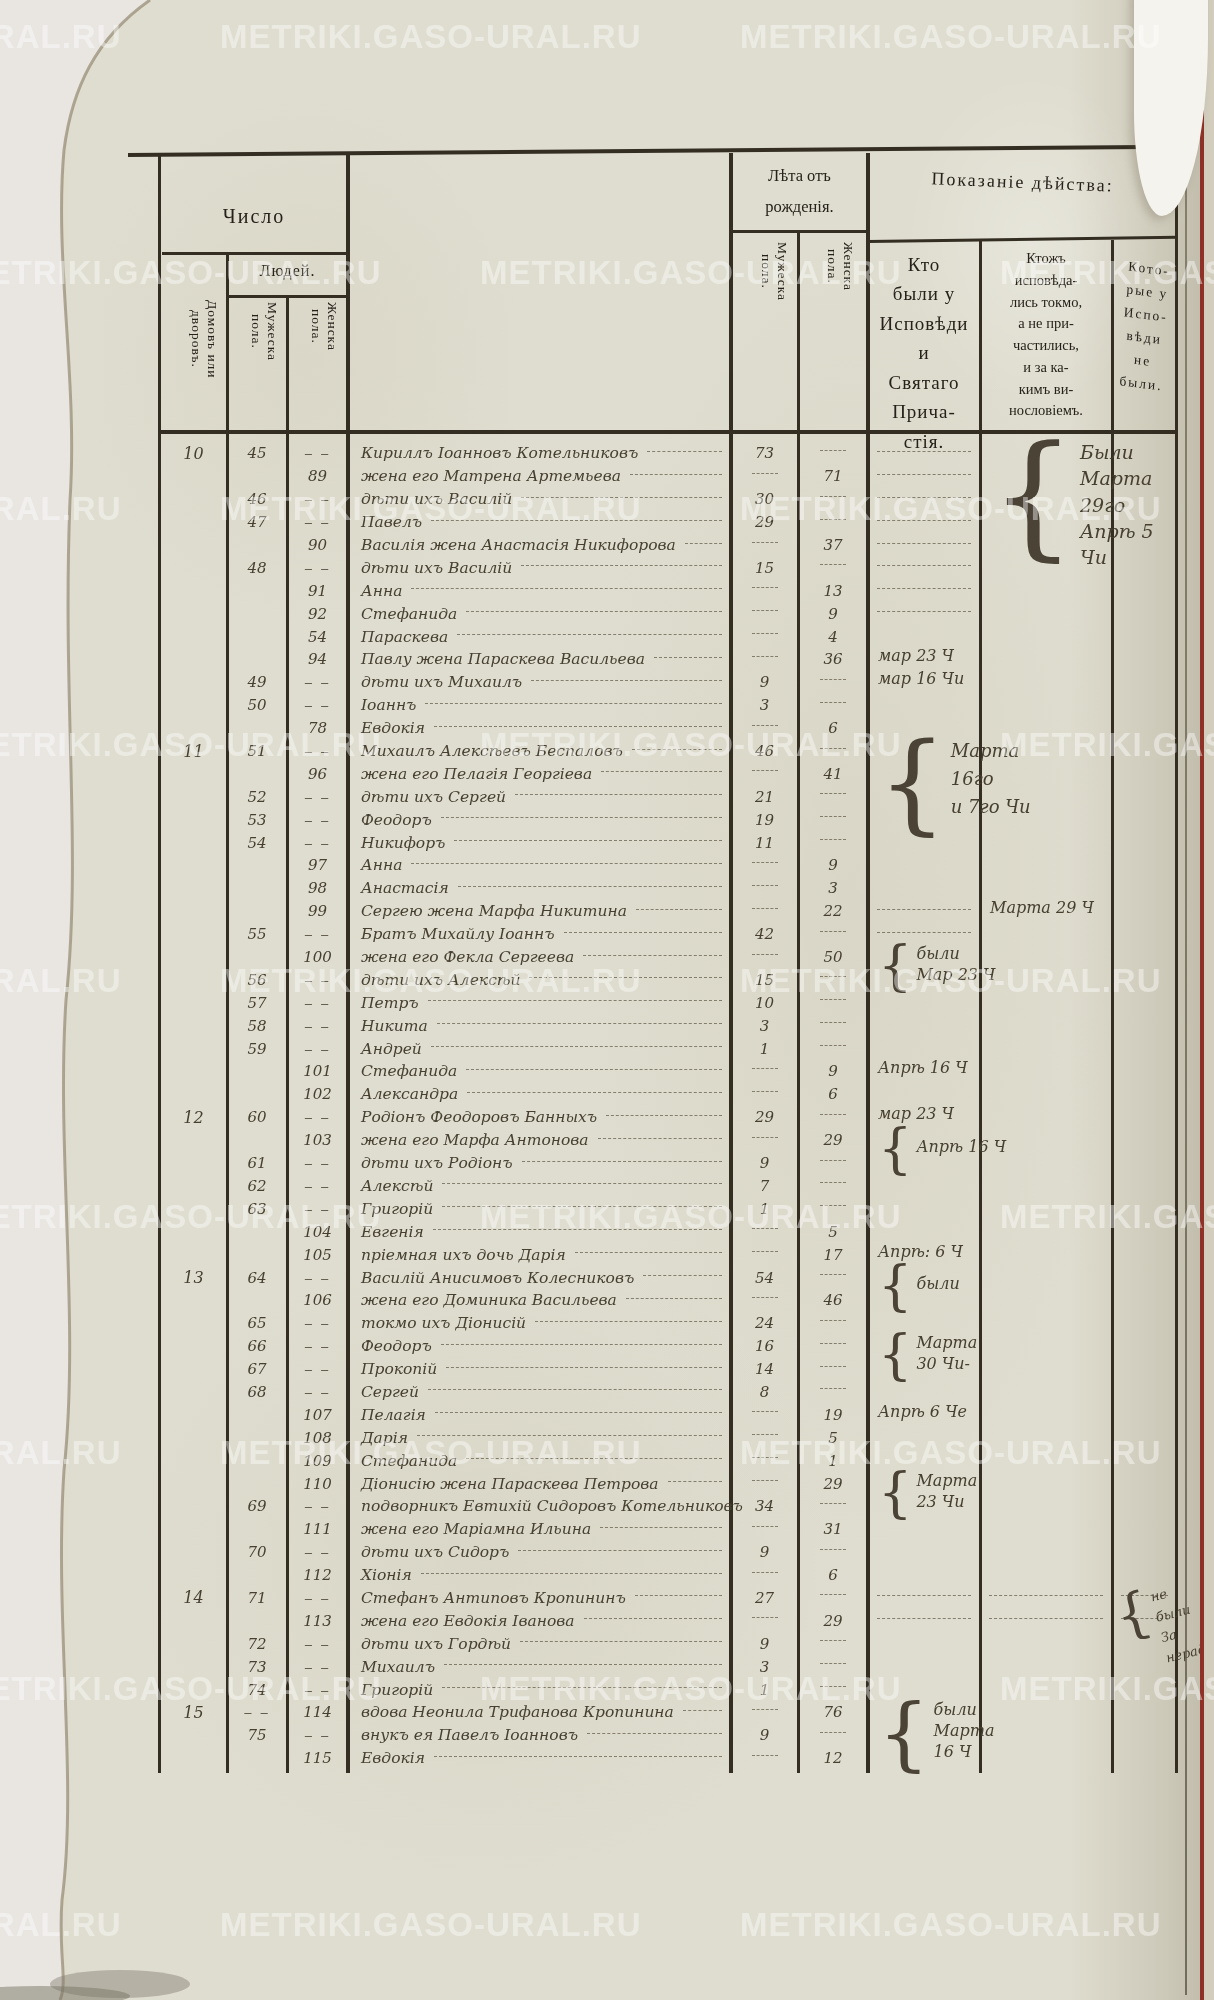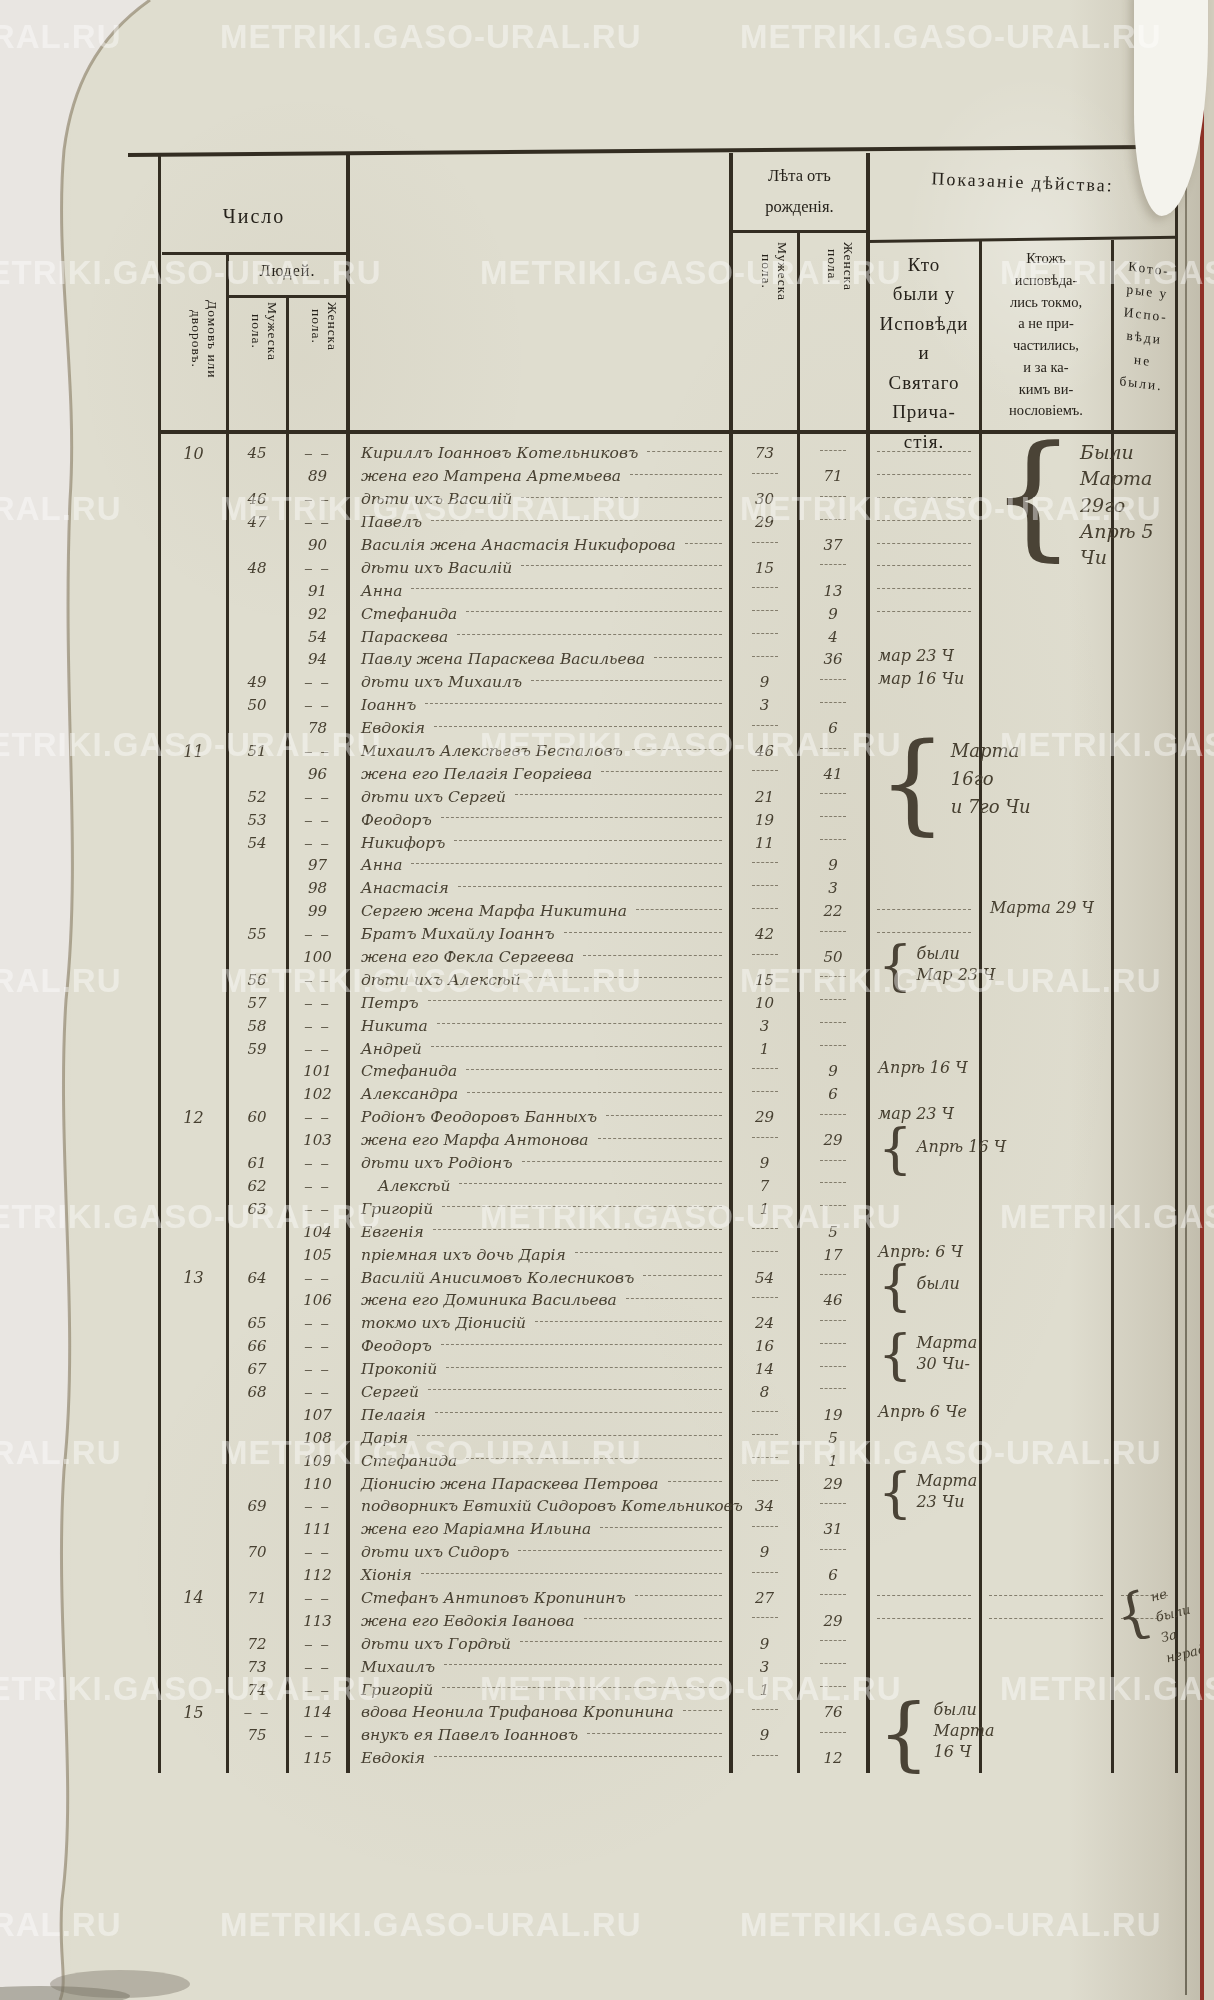--- a/index.html
+++ b/index.html
@@ -647,21 +647,21 @@
         </div>
         <div class="c-s1"></div>
         <div class="c-s2"></div>
         <div class="c-s3"></div>
       </div>
       <div class="row">
         <div class="c-h hw"></div>
         <div class="c-m hw">62</div>
         <div class="c-f hw"><span class="numdash hw">‒ ‒</span></div>
         <div class="c-name hw">
-          <div class="" style="display: inline; margin-left: 17px;">Алексѣй</div>
+          <div class="" style="display: inline;">Алексѣй</div>
           <div class="leader"></div>
         </div>
         <div class="c-am hw">7</div>
         <div class="c-af hw">
           <div class="agedash"></div>
         </div>
         <div class="c-s1"></div>
         <div class="c-s2"></div>
         <div class="c-s3"></div>
       </div>

